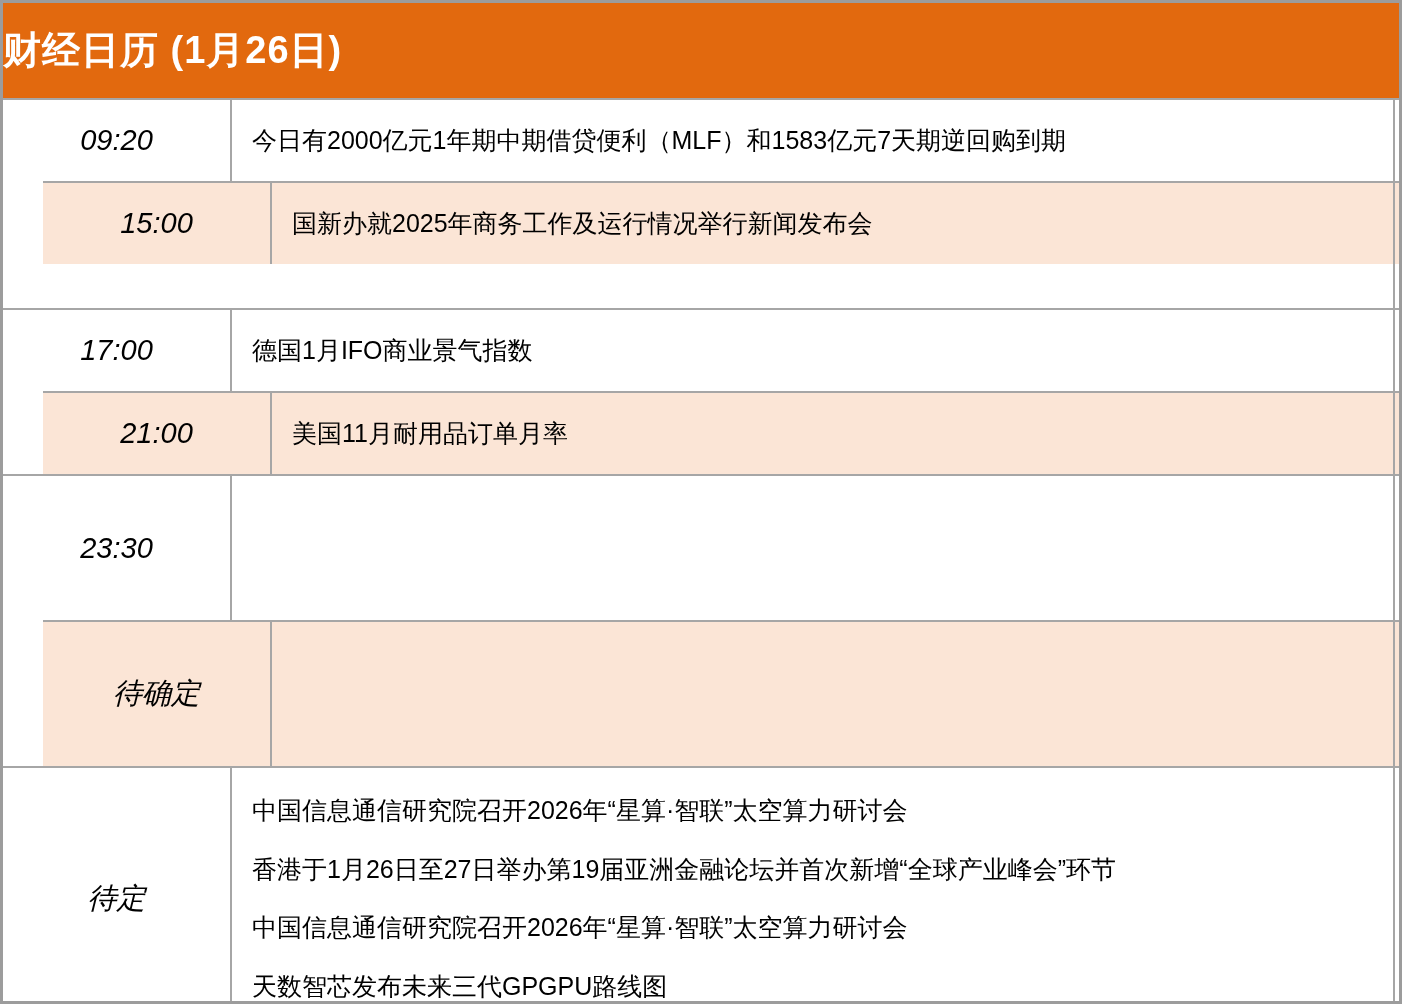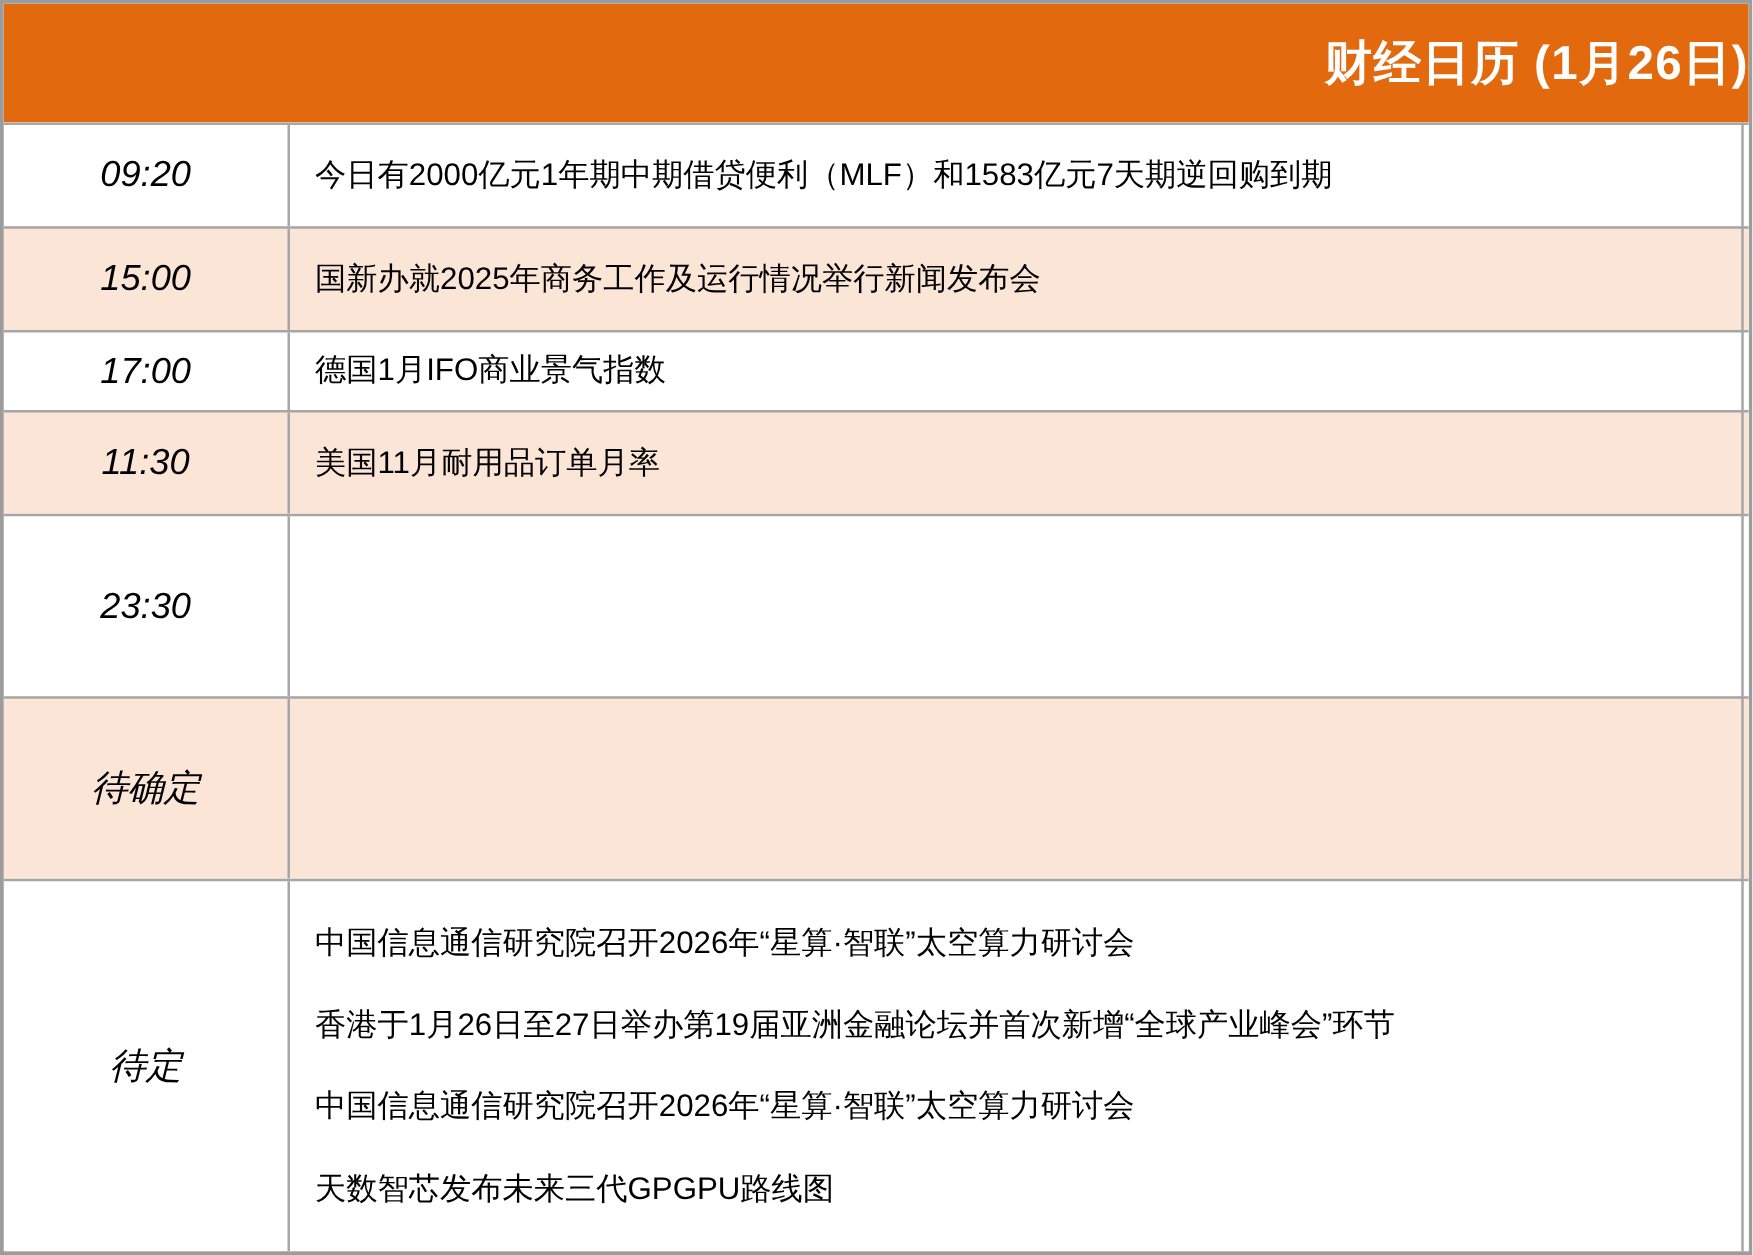--- a/index.html
+++ b/index.html
@@ -23,22 +23,21 @@
     flex-direction: column;
     background: #ffffff;
     overflow: hidden;
   }
   .table-header {
     flex: 0 0 95px;
     background: var(--accent);
     color: #ffffff;
     display: flex;
     align-items: center;
-    justify-content: flex-end;
-    padding-left: 16px;
+    justify-content: flex-start;
   }
   .header-title {
     font-size: 38px;
     font-weight: bold;
     letter-spacing: 1px;
   }
   .table-body {
     flex: 1 1 auto;
     display: flex;
     flex-direction: column;
@@ -57,20 +56,21 @@
   }
   .table-row {
     display: flex;
     flex: 0 0 auto;
     border-top: 2px solid var(--border);
     box-sizing: border-box;
     background: #ffffff;
   }
   .table-row.highlight {
     background: var(--peach);
+    margin-left: 40px;
   }
   .time-cell {
     flex: 0 0 229px;
     border-right: 2px solid var(--border);
     box-sizing: border-box;
     display: flex;
     align-items: center;
     justify-content: center;
     font-size: 29px;
     color: var(--text);
@@ -106,29 +106,29 @@
         </div>
   </div>
 
   <div class="table-row highlight" style="height: 83px;">
     <div class="time-cell">15:00</div>
     <div class="event-cell">
           <div class="event-line">国新办就2025年商务工作及运行情况举行新闻发布会</div>
         </div>
   </div>
 
-  <div class="table-row" style="height: 64px;">
+  <div class="table-row" style="height: 83px; margin-top: 44px;">
     <div class="time-cell">17:00</div>
     <div class="event-cell">
           <div class="event-line">德国1月IFO商业景气指数</div>
         </div>
   </div>
 
   <div class="table-row highlight" style="height: 83px;">
-    <div class="time-cell">11:30</div>
+    <div class="time-cell">21:00</div>
     <div class="event-cell">
           <div class="event-line">美国11月耐用品订单月率</div>
         </div>
   </div>
 
   <div class="table-row" style="height: 146px;">
     <div class="time-cell">23:30</div>
   </div>
 
   <div class="table-row highlight" style="height: 146px;">

